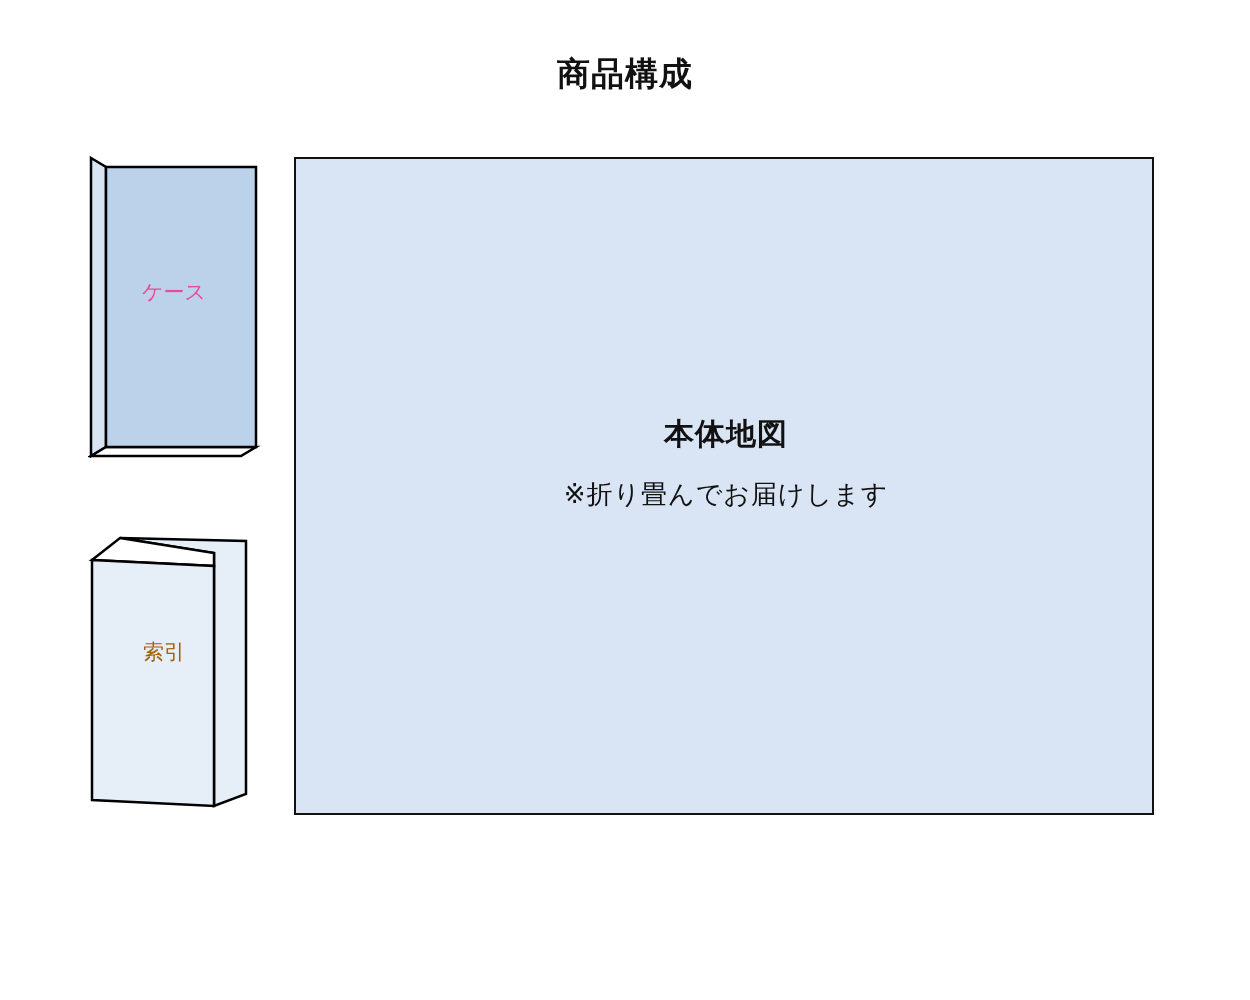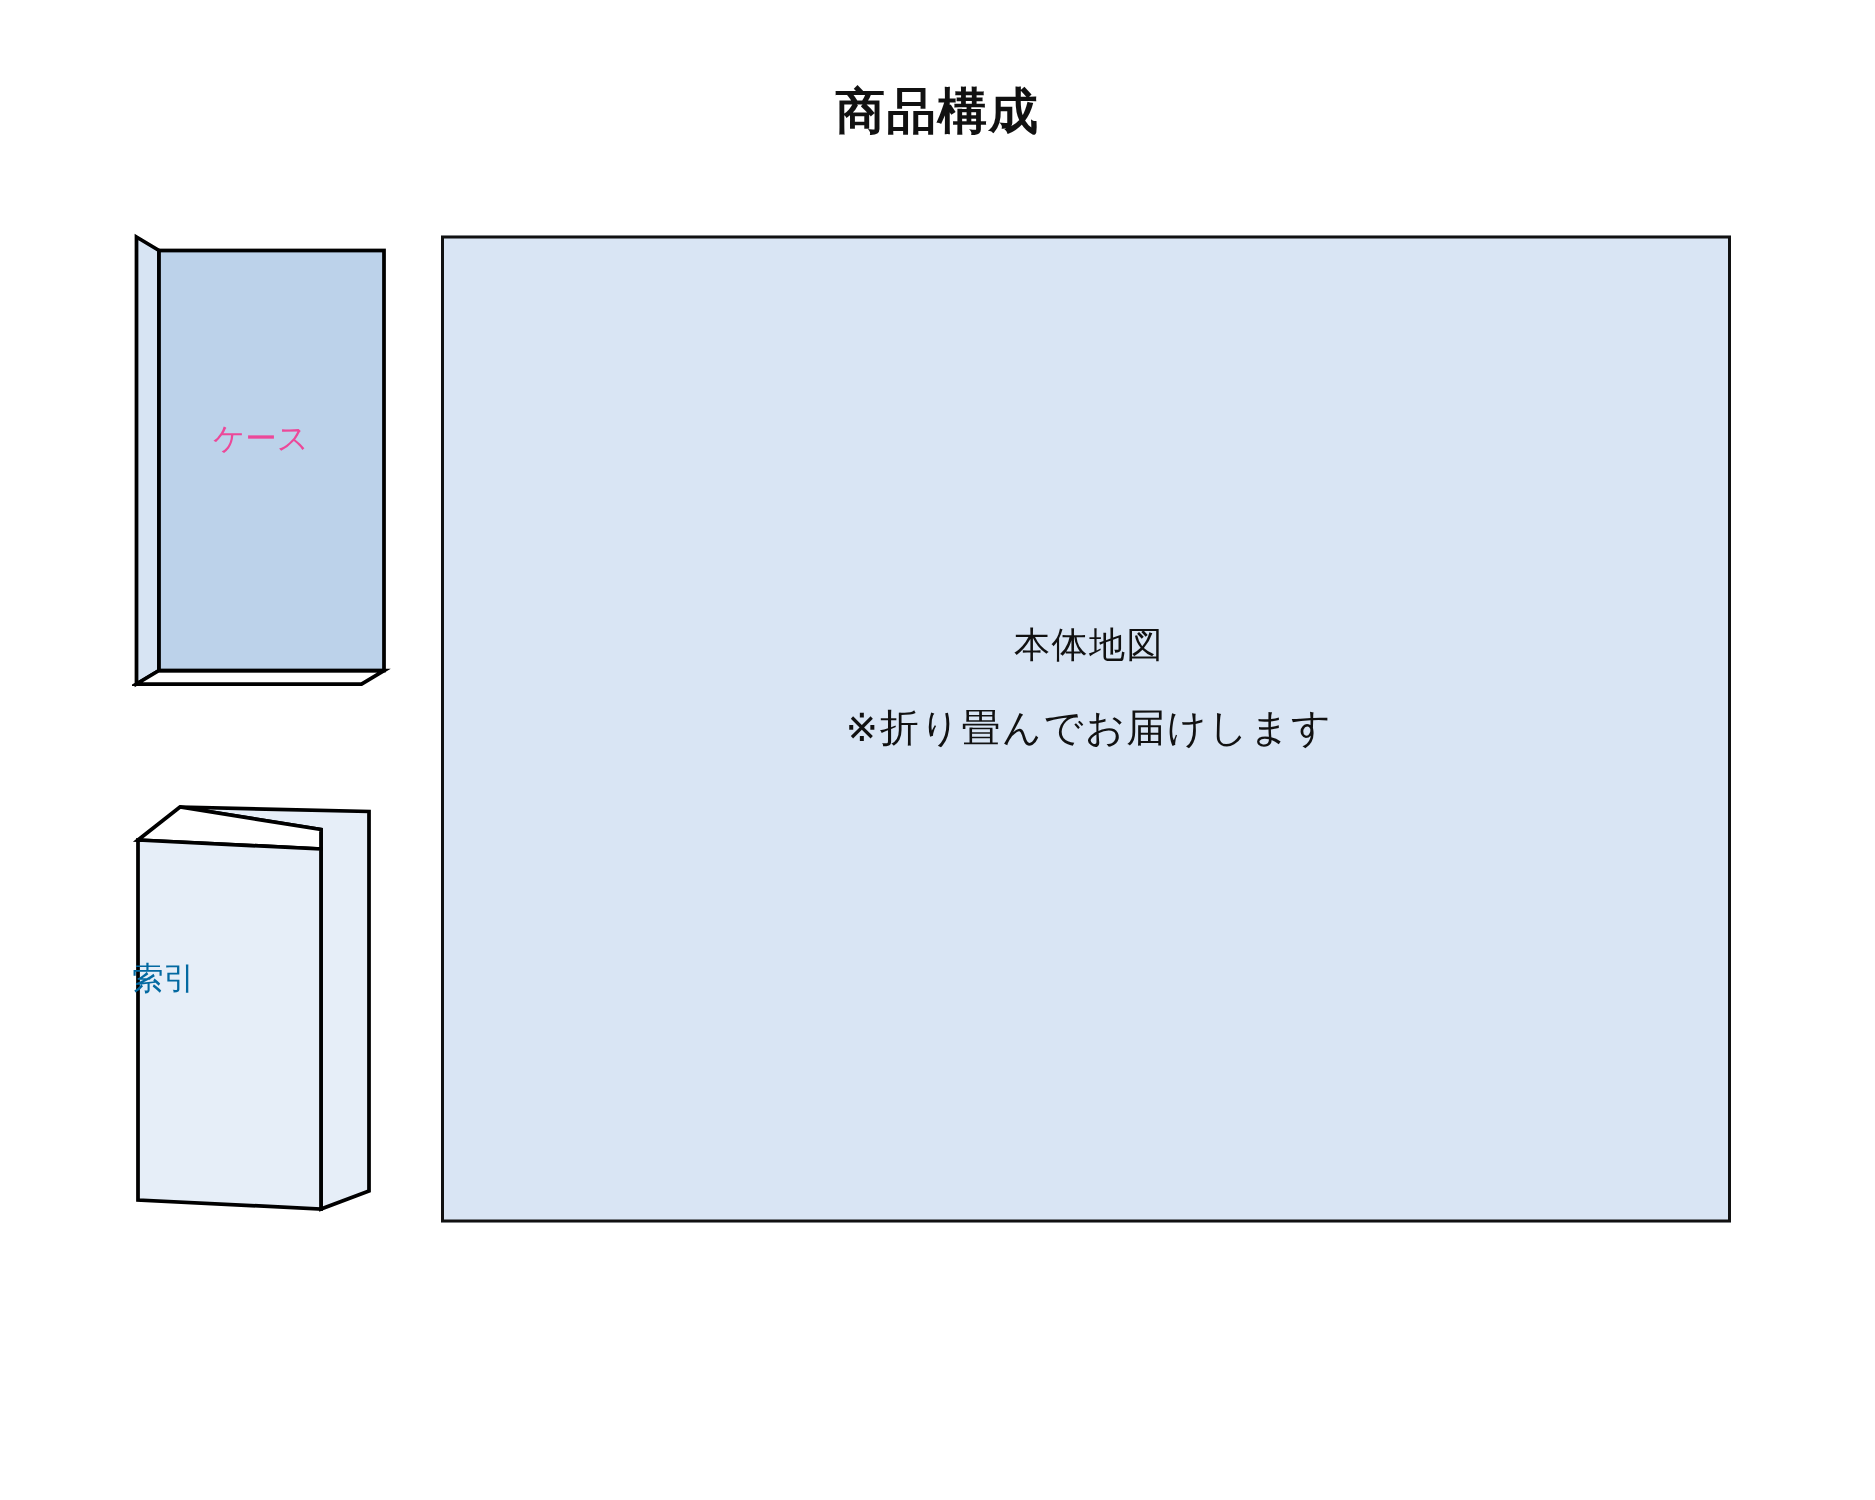--- a/index.html
+++ b/index.html
@@ -59,23 +59,23 @@
     top: 528px;
     width: 175px;
     height: 290px;
   }
   #index-figure svg { display: block; }
   #index-label {
     position: absolute;
     left: 0;
     top: 110px;
     width: 152px;
-    text-align: left;
+    text-align: center;
     font-size: 21px;
-    color: #0369a1;
+    color: #a16207;
     pointer-events: none;
   }
 
   
   #map-panel {
     position: absolute;
     left: 294px;
     top: 157px;
     width: 860px;
     height: 658px;
@@ -84,22 +84,22 @@
     box-sizing: border-box;
   }
   #map-texts {
     position: absolute;
     left: 0;
     top: 255px;
     width: 860px;
     text-align: center;
   }
   #map-title {
-    font-size: 24px;
-    font-weight: normal;
+    font-size: 30px;
+    font-weight: bold;
     color: #111111;
     letter-spacing: 1px;
   }
   #map-note {
     margin-top: 22px;
     font-size: 26px;
     color: #111111;
     letter-spacing: 1px;
   }
 

